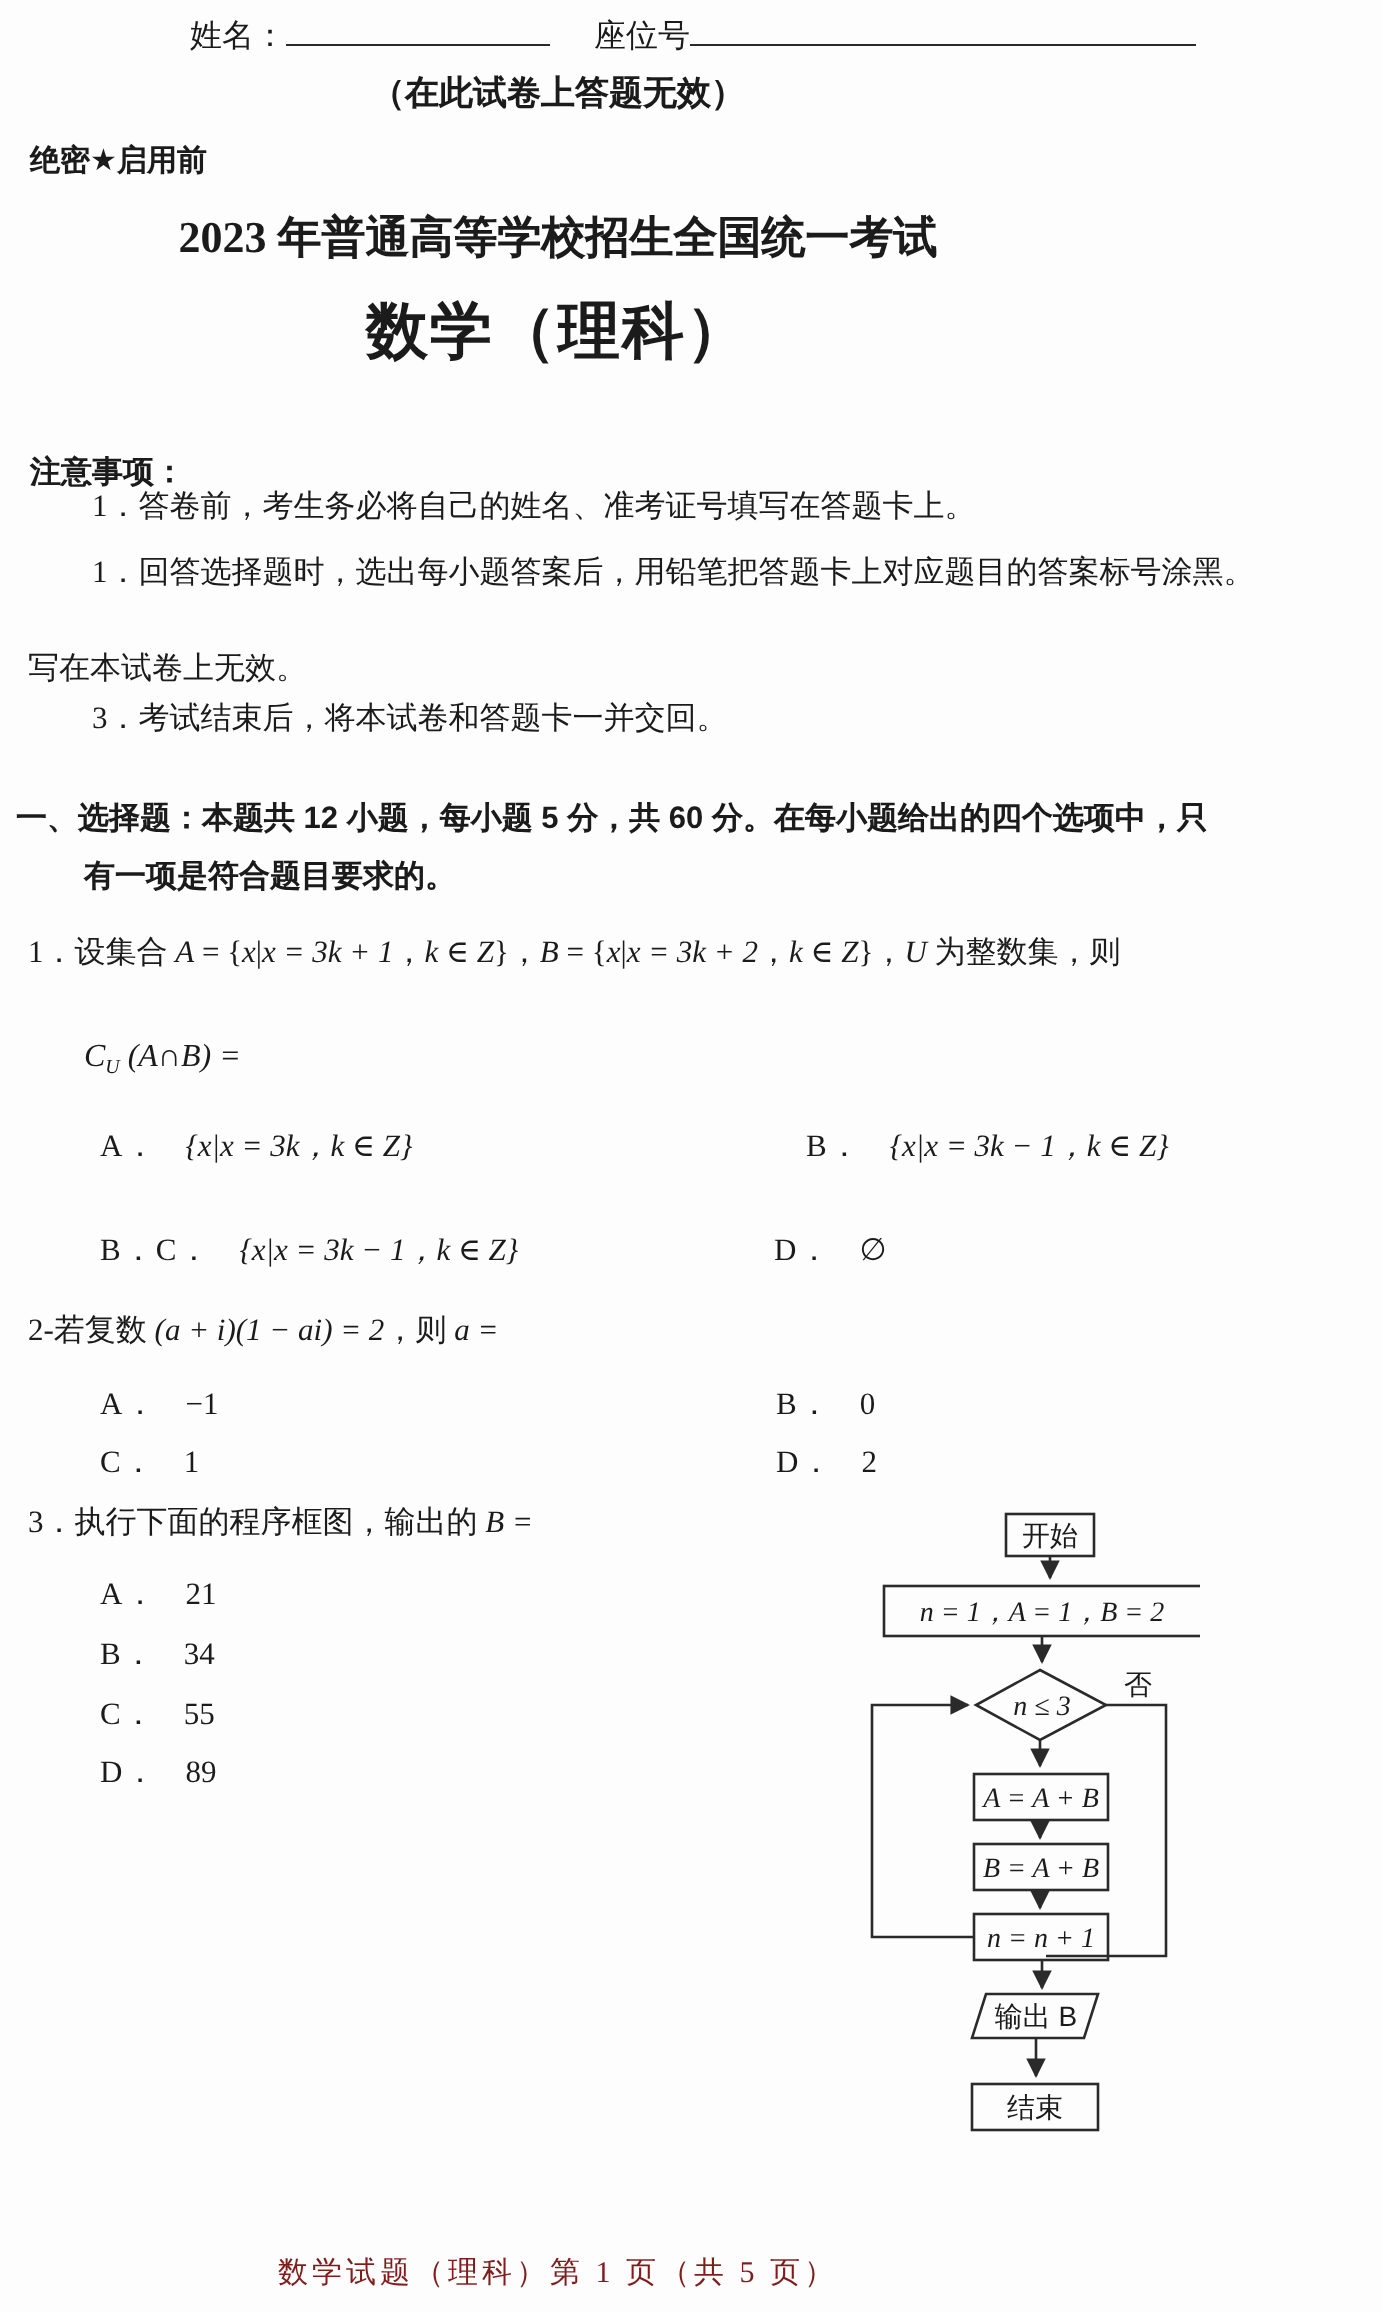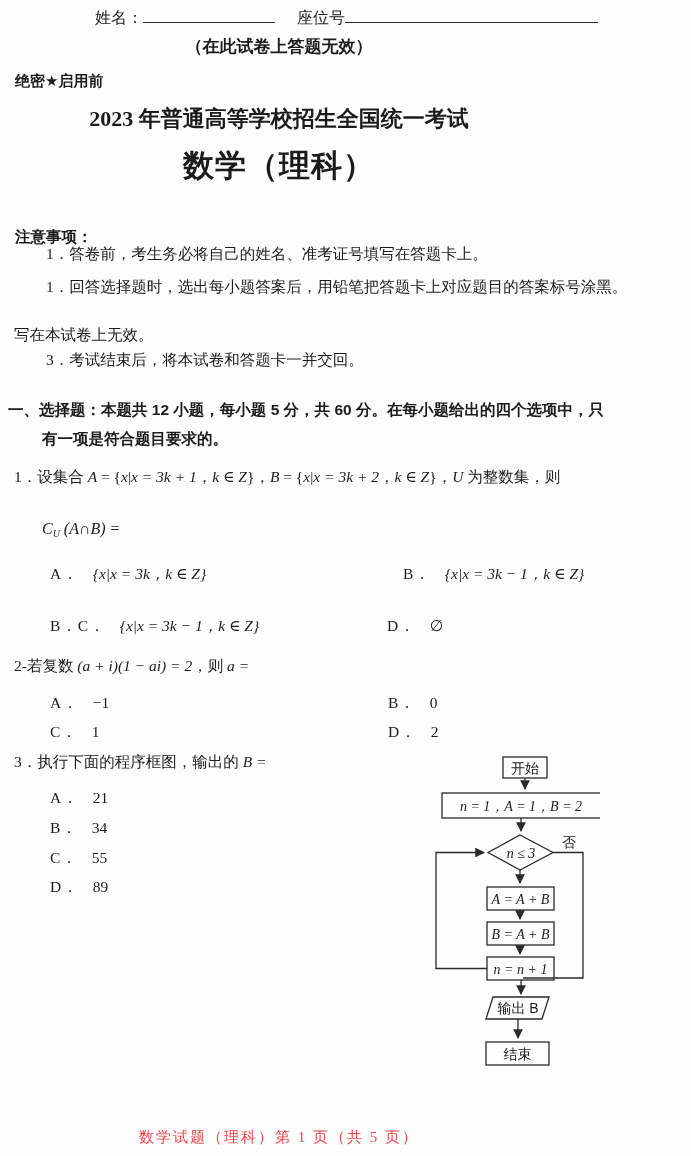--- a/index.html
+++ b/index.html
@@ -24,21 +24,21 @@
     height:15px;
     vertical-align:baseline;
   }
   .opt-label{margin-right:14px;letter-spacing:1px;}
   .opt-value{}
   .seg-cn{font-style:normal;}
   .seg-math{font-style:italic;font-family:"Liberation Serif","DejaVu Serif",serif;}
   .seg-sub{font-style:italic;font-size:0.62em;vertical-align:-0.35em;}
   .fc-cn{font-family:"Liberation Sans","DejaVu Sans",sans-serif;font-size:14px;}
   .fc-math{font-family:"Liberation Serif","DejaVu Serif",serif;font-style:italic;font-size:14px;}
-  .footer{color:#ef4444;letter-spacing:2px;}
+  .footer{color:#7f1d1d;letter-spacing:2px;}
 </style>
 </head>
 <body>
 
 <div class="page">
 
   <div class="row fs16" style="left:95px;top:7px;">
     <span>姓名：</span><span class="blank-line" style="width:132px;"></span><span style="display:inline-block;width:22px;"></span><span>座位号</span><span class="blank-line" style="width:253px;"></span>
   </div>
 

